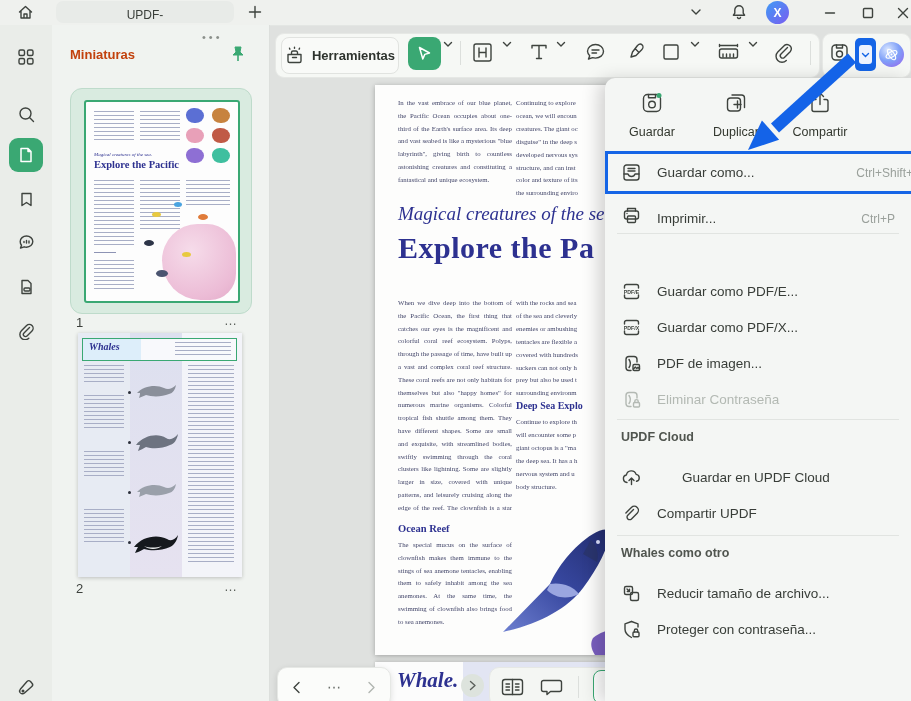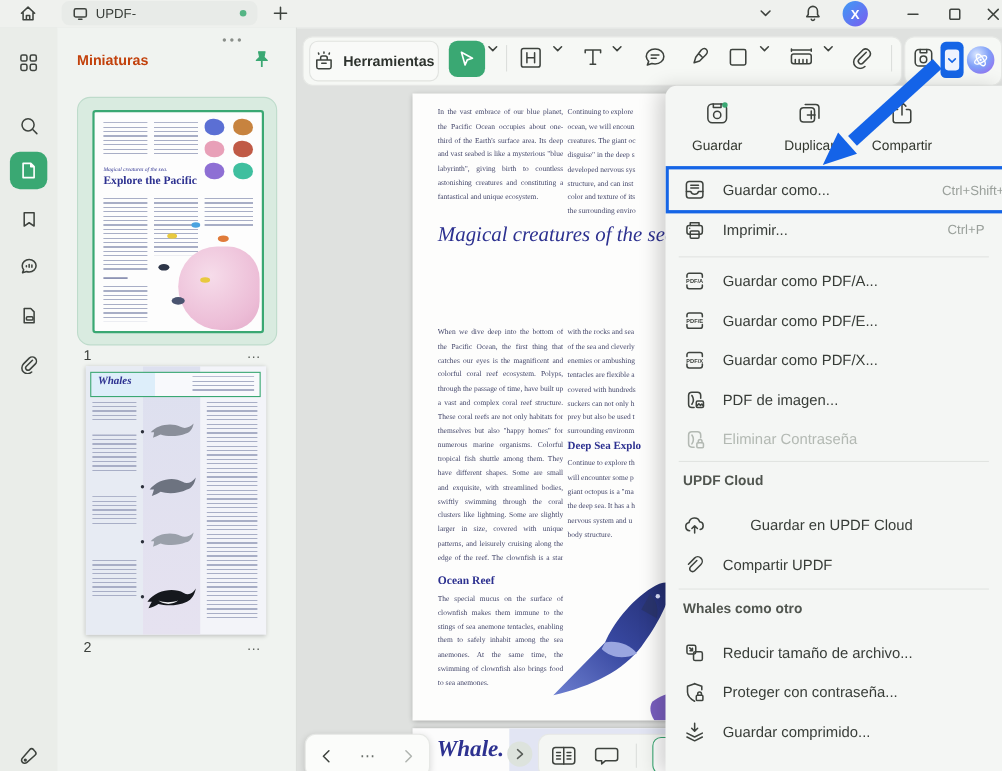--- a/index.html
+++ b/index.html
@@ -7,21 +7,21 @@
        font-family:"Liberation Sans",sans-serif;background:#dfe1df;
        -webkit-font-smoothing:antialiased;}
   .abs{position:absolute;}
   svg{display:block;}
   .oicon{stroke:#3e433e;fill:none;stroke-width:1.4;stroke-linecap:round;stroke-linejoin:round;}
   .gicon{stroke:#fff;fill:none;stroke-width:1.5;stroke-linecap:round;stroke-linejoin:round;}
 
   
   #titlebar{left:0;top:0;width:911px;height:25px;background:#eff1ee;border-bottom:1px solid #e3e6e3;}
   #doc-tab{left:56px;top:1px;width:178px;height:22px;background:#e8ebe8;border-radius:7px;
-           display:flex;align-items:center;gap:7px;padding:0 10px;box-sizing:border-box;}
+           display:flex;align-items:center;gap:7px;padding:0 10px;box-sizing:border-box;flex-direction:column;}
   #tab-title{font-size:12px;color:#3a3f3a;}
   #tab-dot{width:6px;height:6px;border-radius:50%;background:#55b585;margin-left:auto;}
   #avatar{left:766px;top:1px;width:23px;height:23px;border-radius:50%;color:#fff;font-size:12px;font-weight:bold;
           background:linear-gradient(135deg,#3f9bf5,#7a5df0);display:flex;align-items:center;justify-content:center;}
 
   
   #rail{left:0;top:25px;width:52px;height:676px;background:#eaede9;}
   .rail-btn{position:absolute;left:9px;width:34px;height:34px;display:flex;align-items:center;justify-content:center;border-radius:9px;}
   .rail-active{background:#3aa873;}
 
@@ -382,20 +382,21 @@
   <div class="abs doc-text" style="left:23px;top:12px;width:114px;height:94px;overflow:hidden;">In the vast embrace of our blue planet, the Pacific Ocean occupies about one-third of the Earth's surface area. Its deep and vast seabed is like a mysterious "blue labyrinth", giving birth to countless astonishing creatures and constituting a fantastical and unique ecosystem.</div>
   <div class="abs doc-lines" style="left:141px;top:12px;width:150px;">Continuing to explore
 ocean, we will encoun
 creatures. The giant oc
 disguise" in the deep s
 developed nervous sys
 structure, and can inst
 color and texture of its
 the surrounding enviro</div>
   <div class="abs" id="p1-sub">Magical creatures of the sea.</div>
+  <div class="abs" id="p1-title">Explore the Pa</div>
 
   <div class="abs" style="left:23px;top:212px;width:114px;">
     <div class="doc-text" style="height:218px;overflow:hidden;">When we dive deep into the bottom of the Pacific Ocean, the first thing that catches our eyes is the magnificent and colorful coral reef ecosystem. Polyps, through the passage of time, have built up a vast and complex coral reef structure. These coral reefs are not only habitats for themselves but also "happy homes" for numerous marine organisms. Colorful tropical fish shuttle among them. They have different shapes. Some are small and exquisite, with streamlined bodies, swiftly swimming through the coral clusters like lightning. Some are slightly larger in size, covered with unique patterns, and leisurely cruising along the edge of the reef. The clownfish is a star resident among them. They have formed a wonderful symbiotic relationship with sea anemones.</div>
     <div class="doc-h" style="margin-top:8px;">Ocean Reef</div>
     <div class="doc-text" style="margin-top:5px;height:104px;overflow:hidden;">The special mucus on the surface of clownfish makes them immune to the stings of sea anemone tentacles, enabling them to safely inhabit among the sea anemones. At the same time, the swimming of clownfish also brings food to sea anemones.</div>
   </div>
 
   <div class="abs" style="left:141px;top:212px;width:150px;">
     <div class="doc-lines">with the rocks and sea
 of the sea and cleverly
@@ -499,40 +500,33 @@
 
   <div class="abs" id="save-as-item">
     <svg class="oicon" width="21" height="21" viewBox="0 0 21 21">
         <path d="M3 5.5A2.5 2.5 0 0 1 5.5 3h10A2.5 2.5 0 0 1 18 5.5v10a2.5 2.5 0 0 1-2.5 2.5h-10A2.5 2.5 0 0 1 3 15.5z"></path>
         <path d="M3 12h4c.5 1.6 1.7 2.5 3.5 2.5s3-.9 3.5-2.5h4 M7 6.5h7 M7 9h7"></path>
       </svg>
     <span class="mlabel">Guardar como...</span>
     <span class="mshort">Ctrl+Shift+S</span>
   </div>
 
-  <div class="mitem" style="top:114px;">
+  <div class="mitem" style="top:114px;align-items:flex-end;">
     <svg class="oicon" width="21" height="21" viewBox="0 0 21 21">
         <path d="M6.5 6V3.5h8V6"></path>
         <rect x="3.5" y="6" width="14" height="8" rx="2"></rect>
         <rect x="6.5" y="11" width="8" height="6.5" rx="1"></rect>
         <circle cx="6" cy="8.5" r=".7" fill="#3e433e" stroke="none"></circle>
       </svg>
     <span class="mlabel">Imprimir...</span>
     <span class="mshort">Ctrl+P</span>
   </div>
 
   <div class="mdiv" style="top:155px;"></div>
 
-  <div class="mitem" style="top:160px;">
-    <svg class="oicon" width="21" height="21" viewBox="0 0 21 21">
-        <path d="M3.5 7V5.5a2 2 0 0 1 2-2h10a2 2 0 0 1 2 2V7 M3.5 14v1.5a2 2 0 0 0 2 2h10a2 2 0 0 0 2-2V14"></path>
-        <text x="10.5" y="12.6" text-anchor="middle" font-size="5.2" font-weight="bold" fill="#3e433e" stroke="none" font-family="Liberation Sans,sans-serif">PDF/A</text>
-      </svg>
-    <span class="mlabel">Guardar como PDF/A...</span>
-  </div>
   <div class="mitem" style="top:196px;">
     <svg class="oicon" width="21" height="21" viewBox="0 0 21 21">
         <path d="M3.5 7V5.5a2 2 0 0 1 2-2h10a2 2 0 0 1 2 2V7 M3.5 14v1.5a2 2 0 0 0 2 2h10a2 2 0 0 0 2-2V14"></path>
         <text x="10.5" y="12.6" text-anchor="middle" font-size="5.2" font-weight="bold" fill="#3e433e" stroke="none" font-family="Liberation Sans,sans-serif">PDF/E</text>
       </svg>
     <span class="mlabel">Guardar como PDF/E...</span>
   </div>
   <div class="mitem" style="top:232px;">
     <svg class="oicon" width="21" height="21" viewBox="0 0 21 21">
         <path d="M3.5 7V5.5a2 2 0 0 1 2-2h10a2 2 0 0 1 2 2V7 M3.5 14v1.5a2 2 0 0 0 2 2h10a2 2 0 0 0 2-2V14"></path>
@@ -591,25 +585,18 @@
   </div>
   <div class="mitem" style="top:534px;">
     <svg class="oicon" width="21" height="21" viewBox="0 0 21 21">
         <path d="M10.5 2.5 4 4.8v5.4c0 4 2.6 6.3 6.5 8.3"></path>
         <path d="M10.5 2.5 17 4.8v3.2"></path>
         <rect x="12" y="13" width="6" height="4.8" rx="1"></rect>
         <path d="M13.3 13v-1.3a1.7 1.7 0 0 1 3.4 0V13"></path>
       </svg>
     <span class="mlabel">Proteger con contraseña...</span>
   </div>
-  <div class="mitem" style="top:570px;">
-    <svg class="oicon" width="21" height="21" viewBox="0 0 21 21">
-        <path d="M3.5 11.5 10.5 15l7-3.5 M3.5 15 10.5 18.5l7-3.5"></path>
-        <path d="M10.5 2.5v7 M7.8 7l2.7 2.7L13.2 7"></path>
-      </svg>
-    <span class="mlabel">Guardar comprimido...</span>
-  </div>
 </div>
 
 <svg class="abs" id="arrow-svg" width="170" height="115" viewBox="0 0 170 115">
   <line x1="162" y1="12" x2="85" y2="82" stroke="#1463e8" stroke-width="12"></line>
   <polygon points="58,104 71.9,74.4 89.1,93.8" fill="#1463e8"></polygon>
 </svg>
 
 </body></html>

